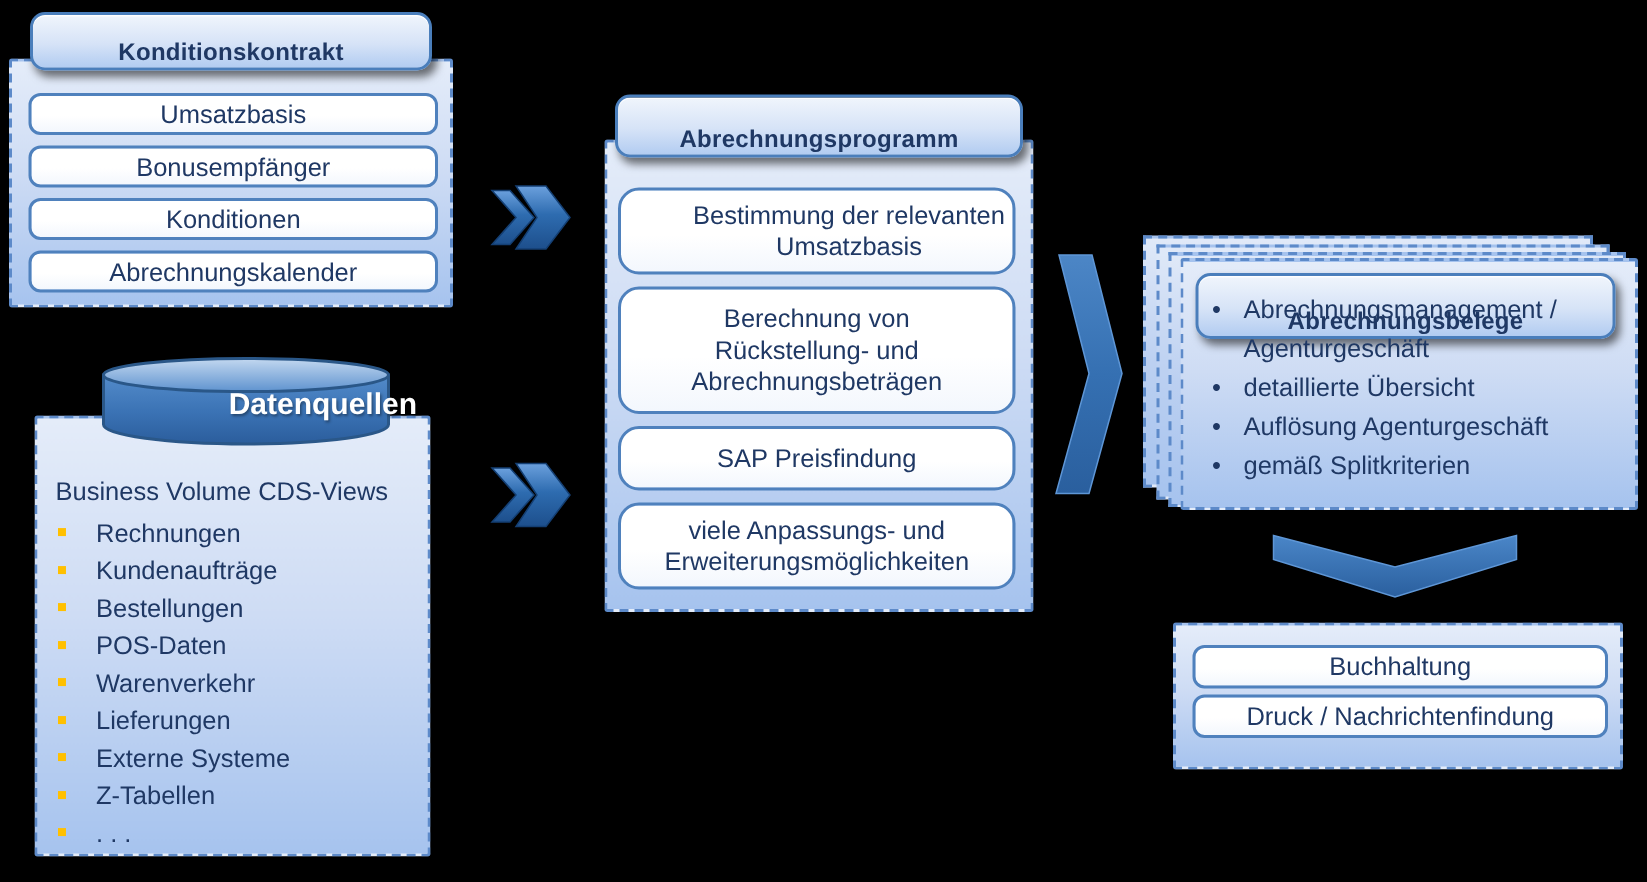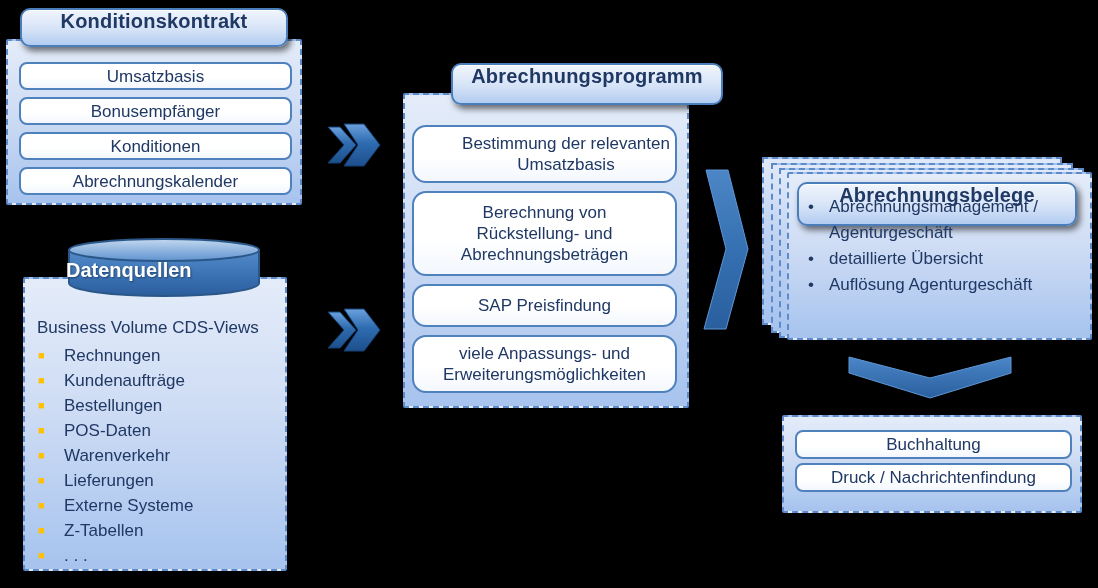--- a/index.html
+++ b/index.html
@@ -8,24 +8,24 @@
     font-family:"Liberation Sans",sans-serif;overflow:hidden;color:#1f3864;
   }
   
   .panel{
     position:absolute;box-sizing:border-box;
     border:2px dashed #5d8ac9;border-radius:2px;
     background:linear-gradient(180deg,#e4ecf9 0%,#cedcf4 45%,#a6c3ee 100%);
   }
   
   .hdr{
-    position:absolute;box-sizing:border-box;display:flex;align-items:flex-start;justify-content:center;
+    position:absolute;box-sizing:border-box;display:flex;align-items:flex-end;justify-content:center;
     background:linear-gradient(180deg,#f0f5fc 0%,#d6e3f7 55%,#b2ccf1 100%);
     border:2px solid #4a7ebb;border-radius:10px;
-    color:#1f3864;font-weight:bold;font-size:20px;letter-spacing:.2px;
+    color:#1f3864;font-weight:bold;font-size:16px;letter-spacing:.2px;
     box-shadow:3px 4px 6px rgba(0,0,0,.55), inset 0 1px 0 rgba(255,255,255,.9);
     z-index:6;
   }
   
   .wbox{
     box-sizing:border-box;display:flex;align-items:center;justify-content:center;text-align:center;
     background:linear-gradient(180deg,#ffffff 55%,#f3f7fd 100%);
     border:2px solid #4f81bd;border-radius:8px;
     color:#1f3864;font-size:17px;line-height:21px;white-space:pre-line;
   }
@@ -52,21 +52,21 @@
   .layer{
     position:absolute;box-sizing:border-box;border:2px dashed #5d8ac9;
     background:linear-gradient(180deg,#e0e9f8 0%,#bcd0f1 50%,#a6c3ee 100%);
   }
   ul.ab-list{position:absolute;left:806px;top:194px;width:276px;margin:0;padding:0;list-style:none;z-index:7;}
   ul.ab-list li{position:relative;padding-left:23px;line-height:26px;font-size:17px;white-space:pre-line;}
   ul.ab-list li::before{content:"\2022";position:absolute;left:2px;top:0;line-height:26px;color:#1f3864;}
   
   .cyl{position:absolute;left:66px;top:237px;width:196px;height:62px;z-index:6;}
   .cyl-label{
-    position:absolute;left:0;top:22px;width:196px;text-align:left;
+    position:absolute;left:16px;top:22px;width:196px;text-align:right;
     color:#ffffff;font-weight:bold;font-size:20px;text-shadow:1px 1px 2px rgba(0,0,0,.4);
   }
   .arrow{position:absolute;z-index:5;}
 </style>
 </head>
 <body>
 
 <div class="stage">
 
   <div class="panel" style="left:6px;top:39px;width:296px;height:166px;z-index:1;"></div>
@@ -129,21 +129,21 @@
         <stop offset="0" stop-color="#6ba0dd"></stop>
           <stop offset="0.45" stop-color="#2e6cb0"></stop>
           <stop offset="1" stop-color="#1d4f8c"></stop>
       </linearGradient>
     </defs>
     <polygon points="2,6 14,6 30,24 14,42 2,42 18,24" fill="url(#chv2)" stroke="#143f73" stroke-width="1"></polygon>
     <polygon points="18,3 38,3 54,24 38,45 18,45 32,24" fill="url(#chv2)" stroke="#143f73" stroke-width="1"></polygon>
   </svg>
 
   <div class="panel" style="left:403px;top:93px;width:286px;height:315px;z-index:1;"></div>
-  <div class="hdr" style="left:410px;top:63px;width:272px;height:42px;margin-left:41px;">
+  <div class="hdr" style="left:410px;top:63px;width:272px;height:42px;">
     <span>Abrechnungsprogramm</span>
   </div>
   <div class="col ap-steps">
     <div class="wbox">Bestimmung der relevanten
 Umsatzbasis</div>
     <div class="wbox">Berechnung von
 Rückstellung- und
 Abrechnungsbeträgen</div>
     <div class="wbox">SAP Preisfindung</div>
     <div class="wbox">viele Anpassungs- und
@@ -166,20 +166,21 @@
   <div class="layer" style="left:779px;top:168px;width:305px;height:170px;z-index:3;"></div>
   <div class="panel" style="left:787px;top:172px;width:305px;height:168px;z-index:4;"></div>
   <div class="hdr" style="left:797px;top:134px;width:280px;height:44px;margin-top:48px;">
     <span>Abrechnungsbelege</span>
   </div>
   <ul class="ab-list">
     <li>Abrechnungsmanagement /
 Agenturgeschäft</li>
     <li>detaillierte Übersicht</li>
     <li>Auflösung Agenturgeschäft</li>
+    <li>gemäß Splitkriterien</li>
   </ul>
 
   <svg class="arrow" style="left:846px;top:353px;" width="168" height="48" viewBox="0 0 168 48">
     <defs>
       <linearGradient id="down" x1="0" y1="0" x2="0" y2="1">
         <stop offset="0" stop-color="#4a86c8"></stop>
           <stop offset="1" stop-color="#2a5f9e"></stop>
       </linearGradient>
     </defs>
     <polygon points="3,4 84,25 165,4 165,20 84,45 3,20" fill="url(#down)" stroke="#5e96d6" stroke-width="1"></polygon>

